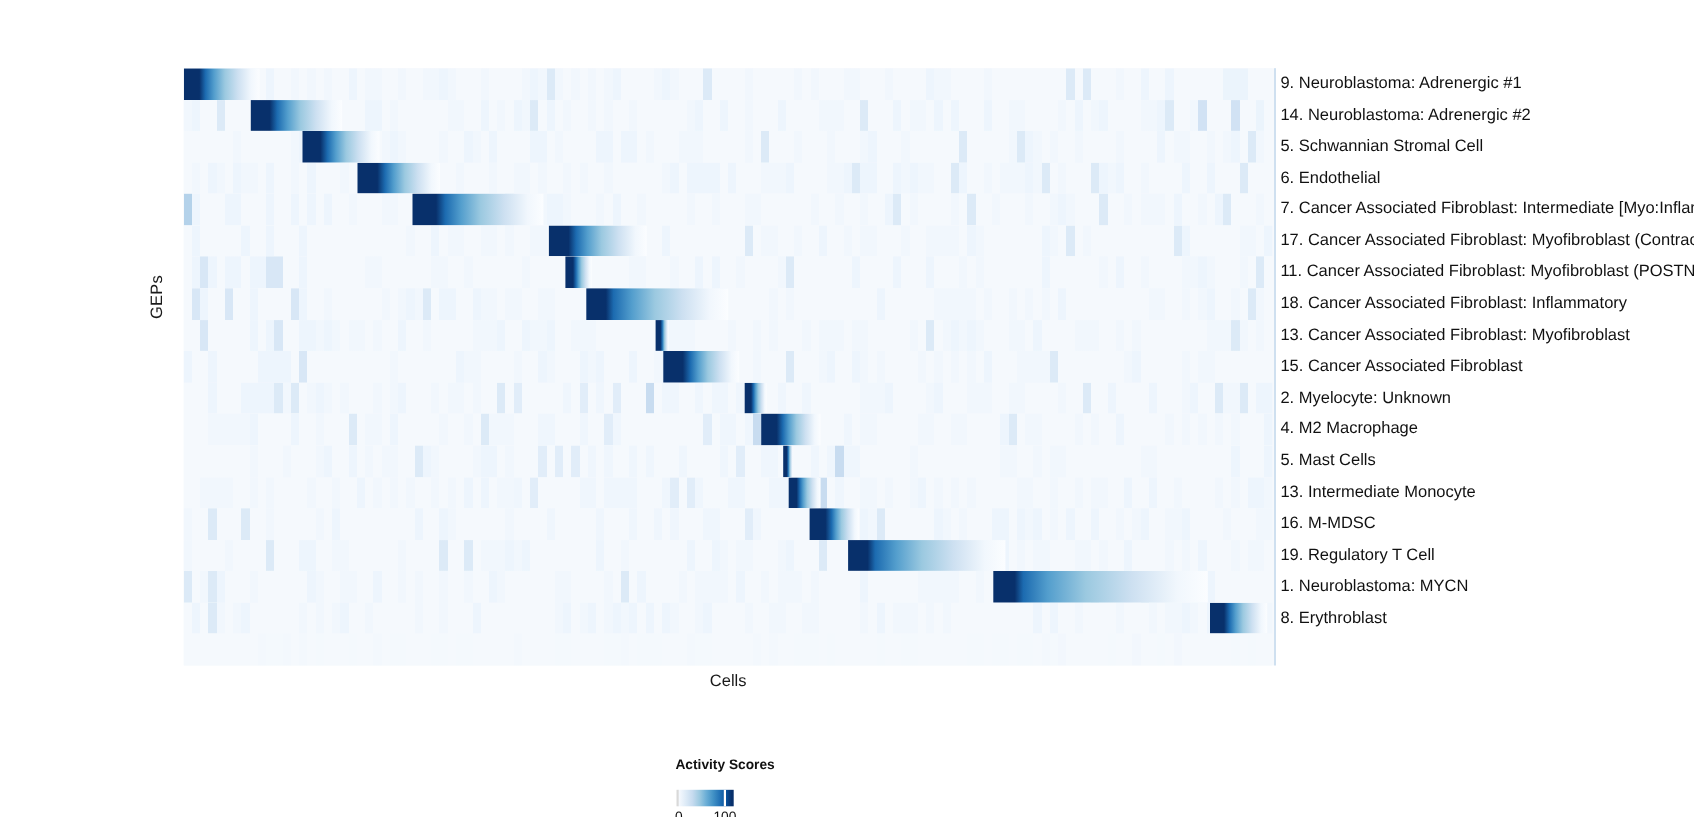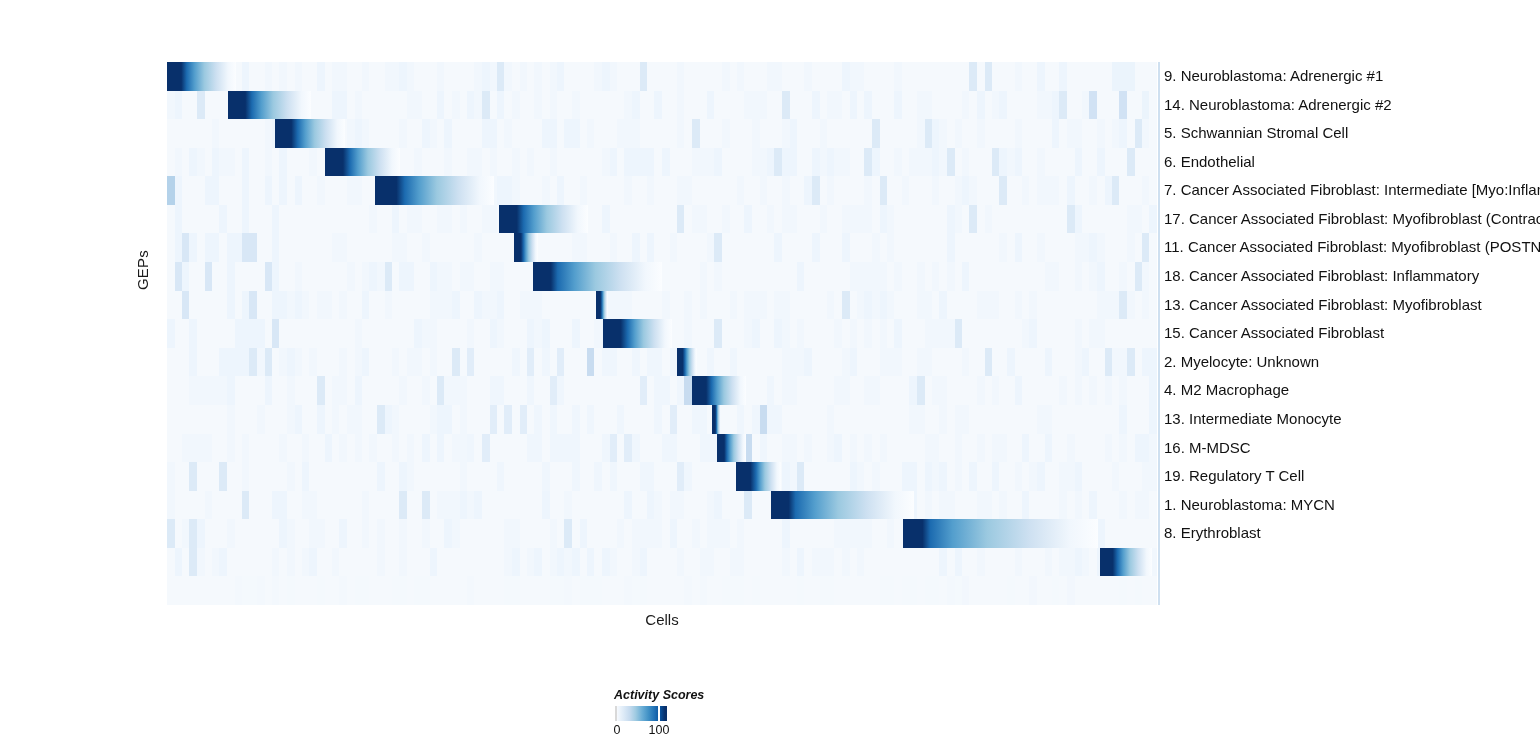--- a/index.html
+++ b/index.html
@@ -82,27 +82,26 @@
 
   
   #legend{
     position:absolute;
     left:615px; top:688px;
   }
   #legend-title{
     font-size:12.5px;
     font-weight:bold;
     color:#111;
-    margin-bottom:4px;
+    margin-bottom:16px;
     margin-left:0px;
     white-space:nowrap;
     text-align:center;
     width:52px;
     transform:translateX(-1px);
-    font-style:italic;
   }
   #cbar-wrap{position:relative;width:52px;height:15px;}
   #cbar{
     width:52px;height:15px;
     background:linear-gradient(to right,
       #ffffff 0%, #f2f7fd 6%, #deebf7 16%, #c6dbef 28%,
       #9ecae1 40%, #6baed6 52%, #4292c6 64%,
       #2171b5 76%, #08519c 87%, #08306b 96%, #08306b 100%);
   }
   .cbar-tick{
@@ -214,20 +213,21 @@
       <div class="rlabel">5. Schwannian Stromal Cell</div>
       <div class="rlabel">6. Endothelial</div>
       <div class="rlabel">7. Cancer Associated Fibroblast: Intermediate [Myo:Inflammatory]</div>
       <div class="rlabel">17. Cancer Associated Fibroblast: Myofibroblast (Contractile)</div>
       <div class="rlabel">11. Cancer Associated Fibroblast: Myofibroblast (POSTN+)</div>
       <div class="rlabel">18. Cancer Associated Fibroblast: Inflammatory</div>
       <div class="rlabel">13. Cancer Associated Fibroblast: Myofibroblast</div>
       <div class="rlabel">15. Cancer Associated Fibroblast</div>
       <div class="rlabel">2. Myelocyte: Unknown</div>
       <div class="rlabel">4. M2 Macrophage</div>
+      <div class="rlabel">5. Mast Cells</div>
       <div class="rlabel">13. Intermediate Monocyte</div>
       <div class="rlabel">16. M-MDSC</div>
       <div class="rlabel">19. Regulatory T Cell</div>
       <div class="rlabel">1. Neuroblastoma: MYCN</div>
       <div class="rlabel">8. Erythroblast</div>
     </div>
 
   <div id="xlabel">Cells</div>
 
   <div id="legend">

